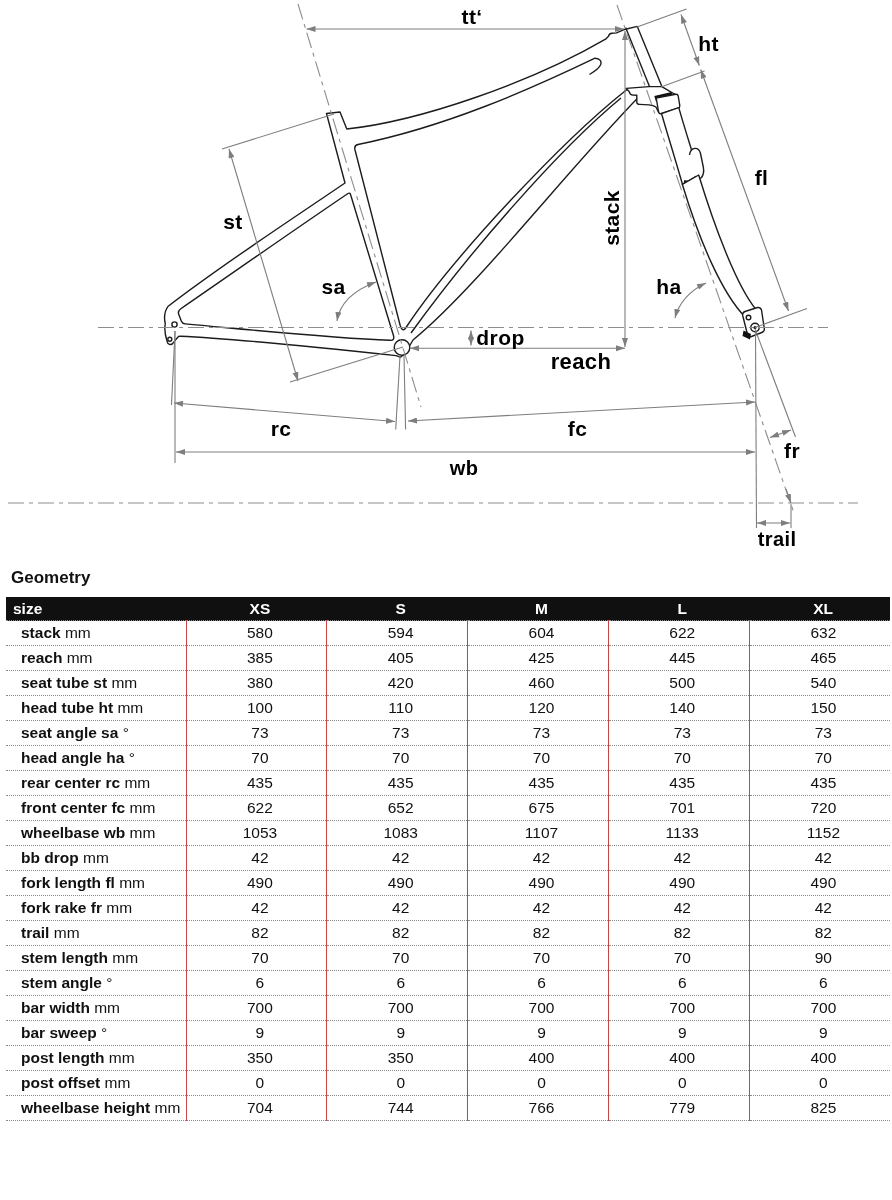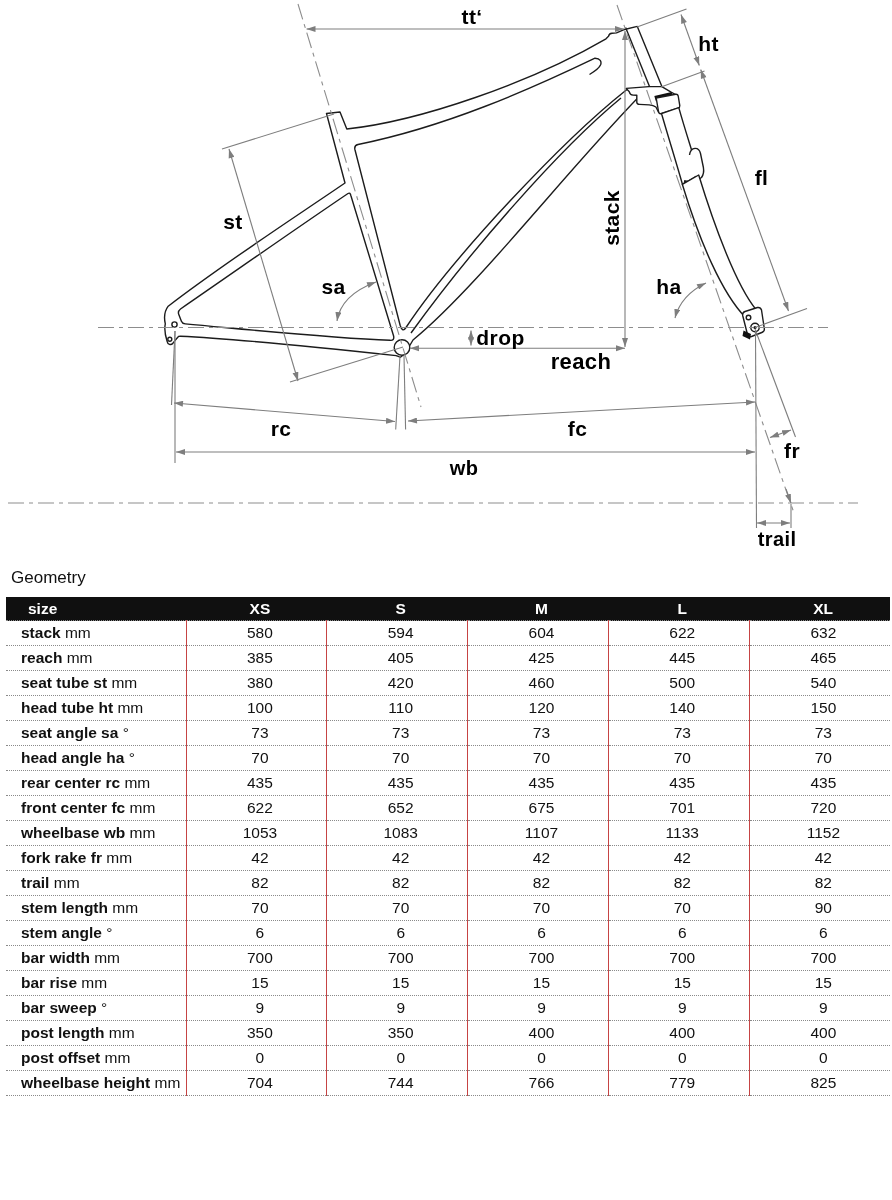--- a/index.html
+++ b/index.html
@@ -1,23 +1,23 @@
 <!DOCTYPE html>
 <html><head><meta charset="utf-8">
 <style>
 html,body{margin:0;padding:0;background:#fff;}
 body{width:892px;height:1200px;position:relative;overflow:hidden;
  font-family:"Liberation Sans",sans-serif;}
 #draw{position:absolute;left:0;top:0;}
-#gtitle{position:absolute;left:11px;top:568px;font-size:17px;font-weight:normal;color:#111;}
+#gtitle{position:absolute;left:11px;top:568px;font-size:17px;font-weight:bold;color:#111;}
 #geo{position:absolute;left:6px;top:597px;width:884px;border-collapse:collapse;table-layout:fixed;
  font-size:15.5px;color:#111;}
 #geo th{background:#101010;color:#fff;font-weight:bold;height:23px;padding:0 0 0 7px;
  font-size:15.5px;}
-#geo th.n{text-align:left;padding-left:22px;padding-right:0;}
+#geo th.n{text-align:left;padding-left:7px;padding-right:0;}
 #geo td{height:24px;padding:0;border-top:1px dotted #8a8a8a;}
 #geo td.n{padding-left:15px;font-weight:normal;}
 #geo td.v{text-align:center;border-left:1px solid #c64444;padding-left:7px;}
 #geo tr:last-child td{border-bottom:1px dotted #8a8a8a;}
 #geo b{font-weight:bold;}
 </style></head>
 <body>
 
 <svg id="draw" width="892" height="565" viewBox="0 0 892 565">
 <defs>
@@ -284,21 +284,37 @@
 
 <tr>
         <td class="n"><b>wheelbase wb</b> mm</td>
         <td class="v">1053</td>
         <td class="v">1083</td>
         <td class="v">1107</td>
         <td class="v">1133</td>
         <td class="v">1152</td>
       </tr>
 
-
+<tr>
+        <td class="n"><b>bb drop</b> mm</td>
+        <td class="v">42</td>
+        <td class="v">42</td>
+        <td class="v">42</td>
+        <td class="v">42</td>
+        <td class="v">42</td>
+      </tr>
+
+<tr>
+        <td class="n"><b>fork length fl</b> mm</td>
+        <td class="v">490</td>
+        <td class="v">490</td>
+        <td class="v">490</td>
+        <td class="v">490</td>
+        <td class="v">490</td>
+      </tr>
 
 <tr>
         <td class="n"><b>fork rake fr</b> mm</td>
         <td class="v">42</td>
         <td class="v">42</td>
         <td class="v">42</td>
         <td class="v">42</td>
         <td class="v">42</td>
       </tr>
 
@@ -332,28 +348,20 @@
 
 <tr>
         <td class="n"><b>bar width</b> mm</td>
         <td class="v">700</td>
         <td class="v">700</td>
         <td class="v">700</td>
         <td class="v">700</td>
         <td class="v">700</td>
       </tr>
 
-<tr>
-        <td class="n"><b>bar rise</b> mm</td>
-        <td class="v">15</td>
-        <td class="v">15</td>
-        <td class="v">15</td>
-        <td class="v">15</td>
-        <td class="v">15</td>
-      </tr>
 
 <tr>
         <td class="n"><b>bar sweep</b> °</td>
         <td class="v">9</td>
         <td class="v">9</td>
         <td class="v">9</td>
         <td class="v">9</td>
         <td class="v">9</td>
       </tr>
 

